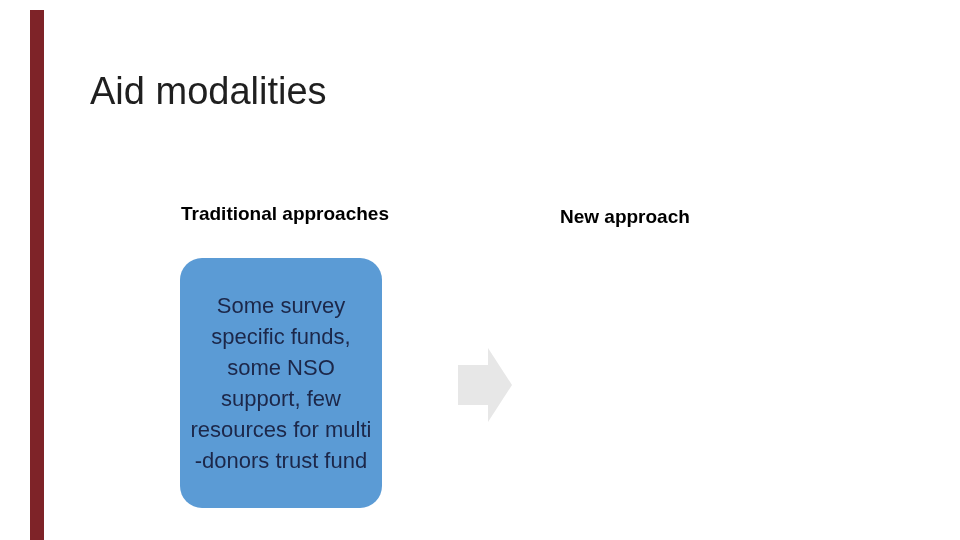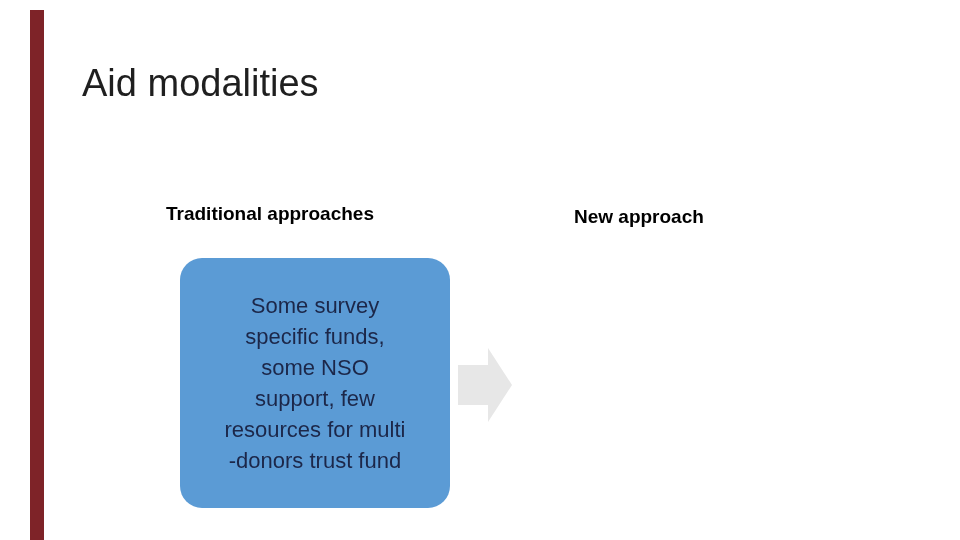--- a/index.html
+++ b/index.html
@@ -38,33 +38,33 @@
     line-height: 26px;
     white-space: nowrap;
   }
   .col-header {
     position: absolute;
     font-size: 19px;
     font-weight: bold;
     color: var(--body-text, #000000);
     white-space: nowrap;
   }
-  .col-header-traditional { left: 166px; top: 203px; }
-  .col-header-new { left: 574px; top: 206px; }
+  .col-header-traditional { left: 181px; top: 203px; }
+  .col-header-new { left: 560px; top: 206px; }
   .box {
     position: absolute;
     top: 258px;
     height: 250px;
     background: var(--box-fill, #5B9BD5);
     border-radius: 22px;
     display: flex;
     align-items: center;
     justify-content: center;
   }
-  .box-traditional { left: 180px; width: 270px; }
+  .box-traditional { left: 180px; width: 202px; }
   .box-new { left: 537px; width: 256px; }
   .box-text {
     white-space: pre-line;
     text-align: center;
     font-size: 22px;
     line-height: 31px;
     color: var(--box-text, #1C2749);
   }
   .arrow-wrap {
     position: absolute;
@@ -74,21 +74,21 @@
     height: 74px;
   }
 </style>
 </head>
 <body>
 
 <div class="slide">
 
   <div class="accent-bar"></div>
 
-  <h1 class="title" style="margin:8px;">Aid modalities</h1>
+  <h1 class="title" style="margin:16px;">Aid modalities</h1>
 
   <div class="subtitle">
   </div>
 
   <div class="col-header col-header-traditional">Traditional approaches</div>
 
   <div class="col-header col-header-new">New approach</div>
 
   <div class="box box-traditional">
     <div class="box-text">Some survey

